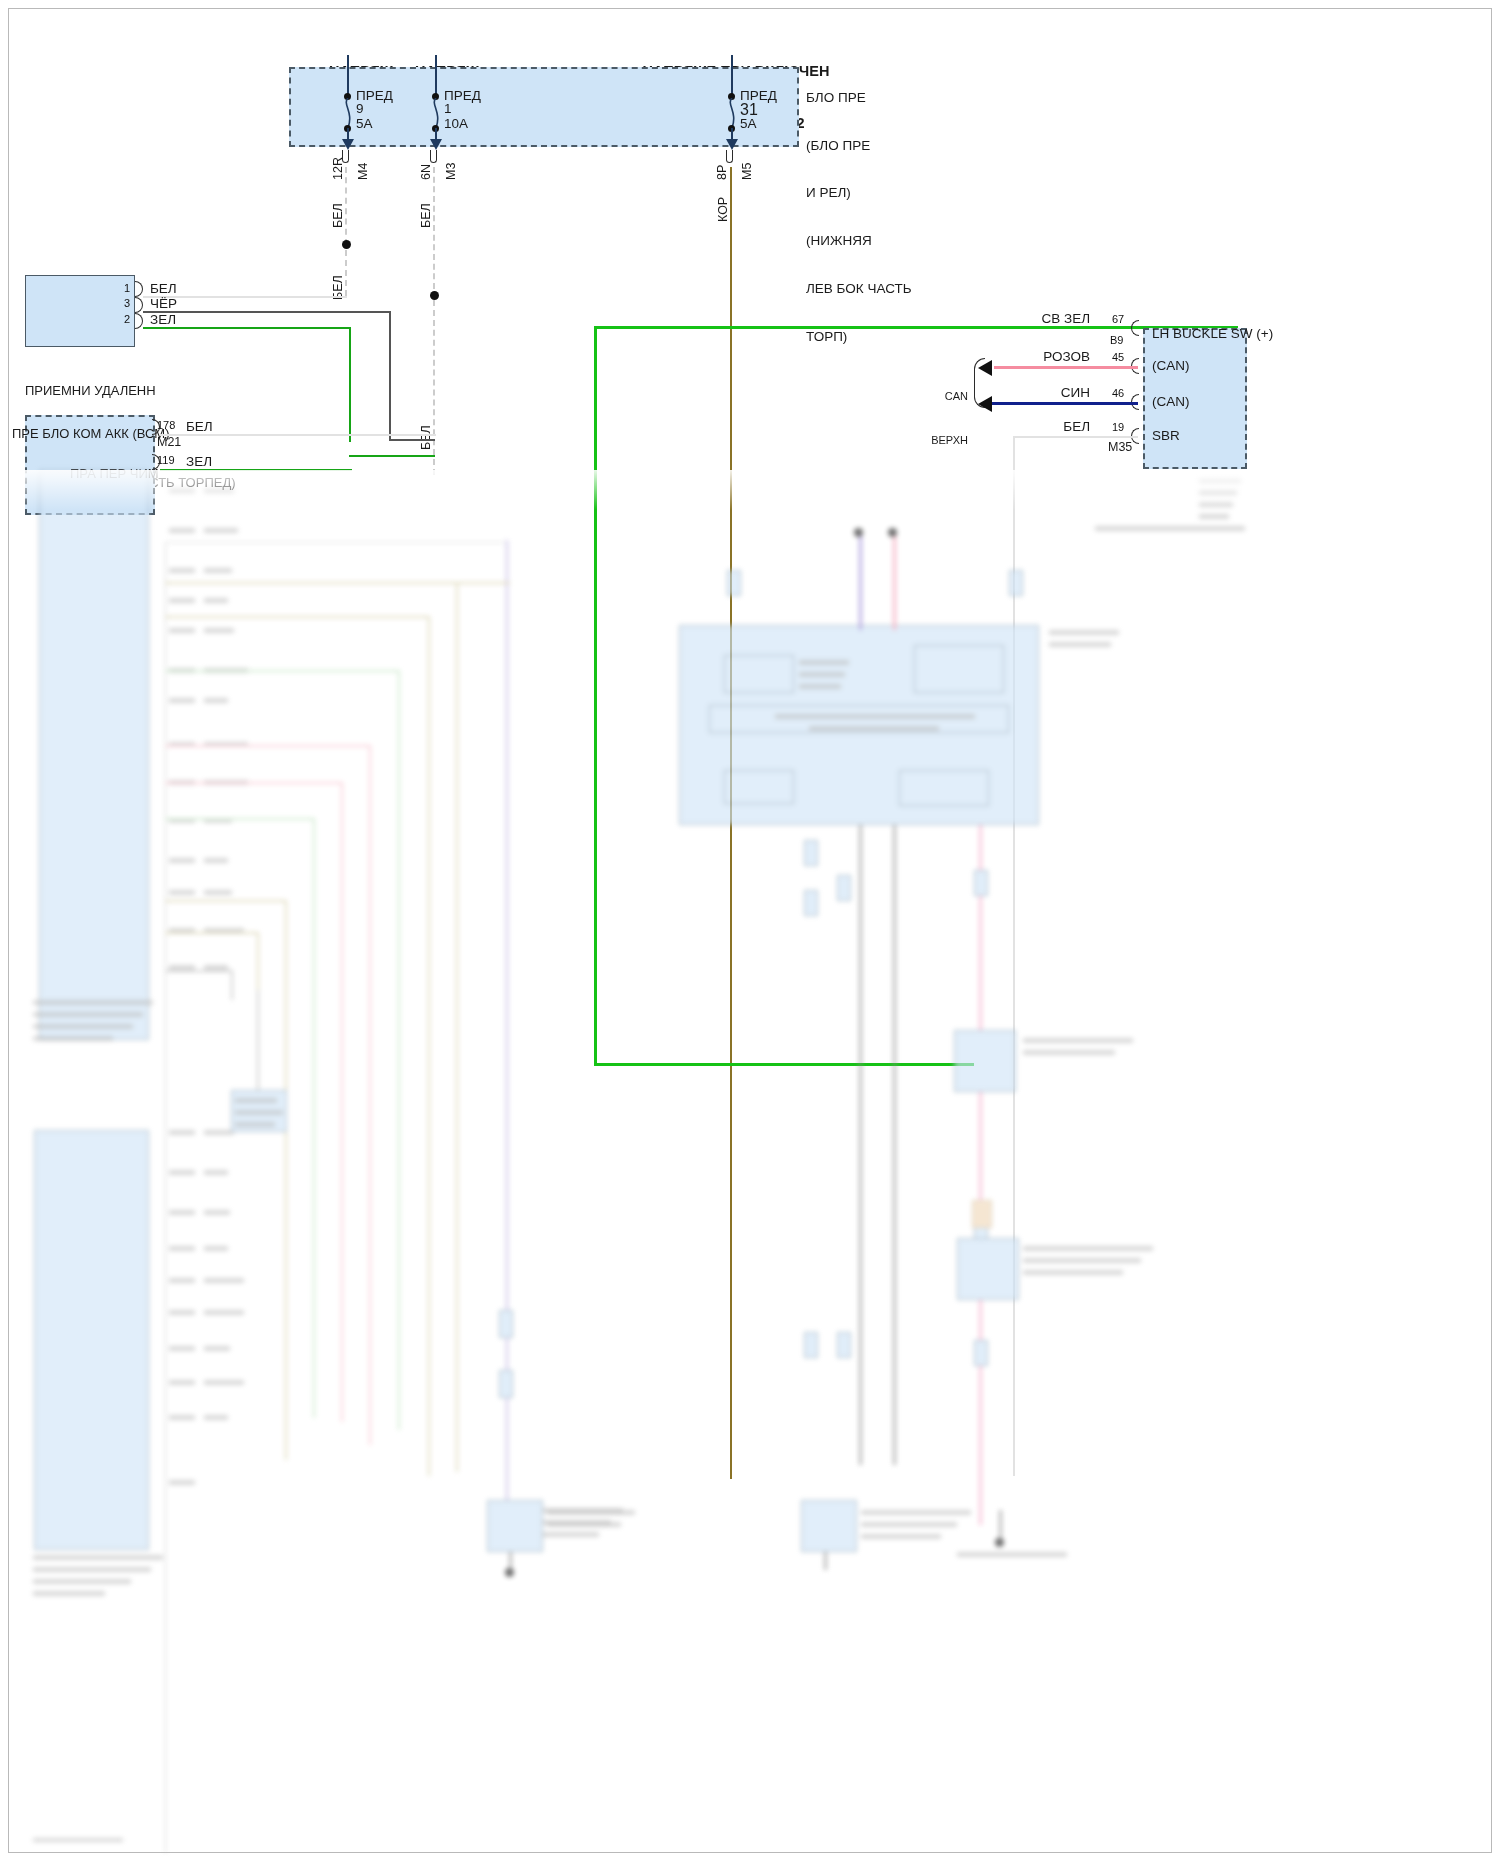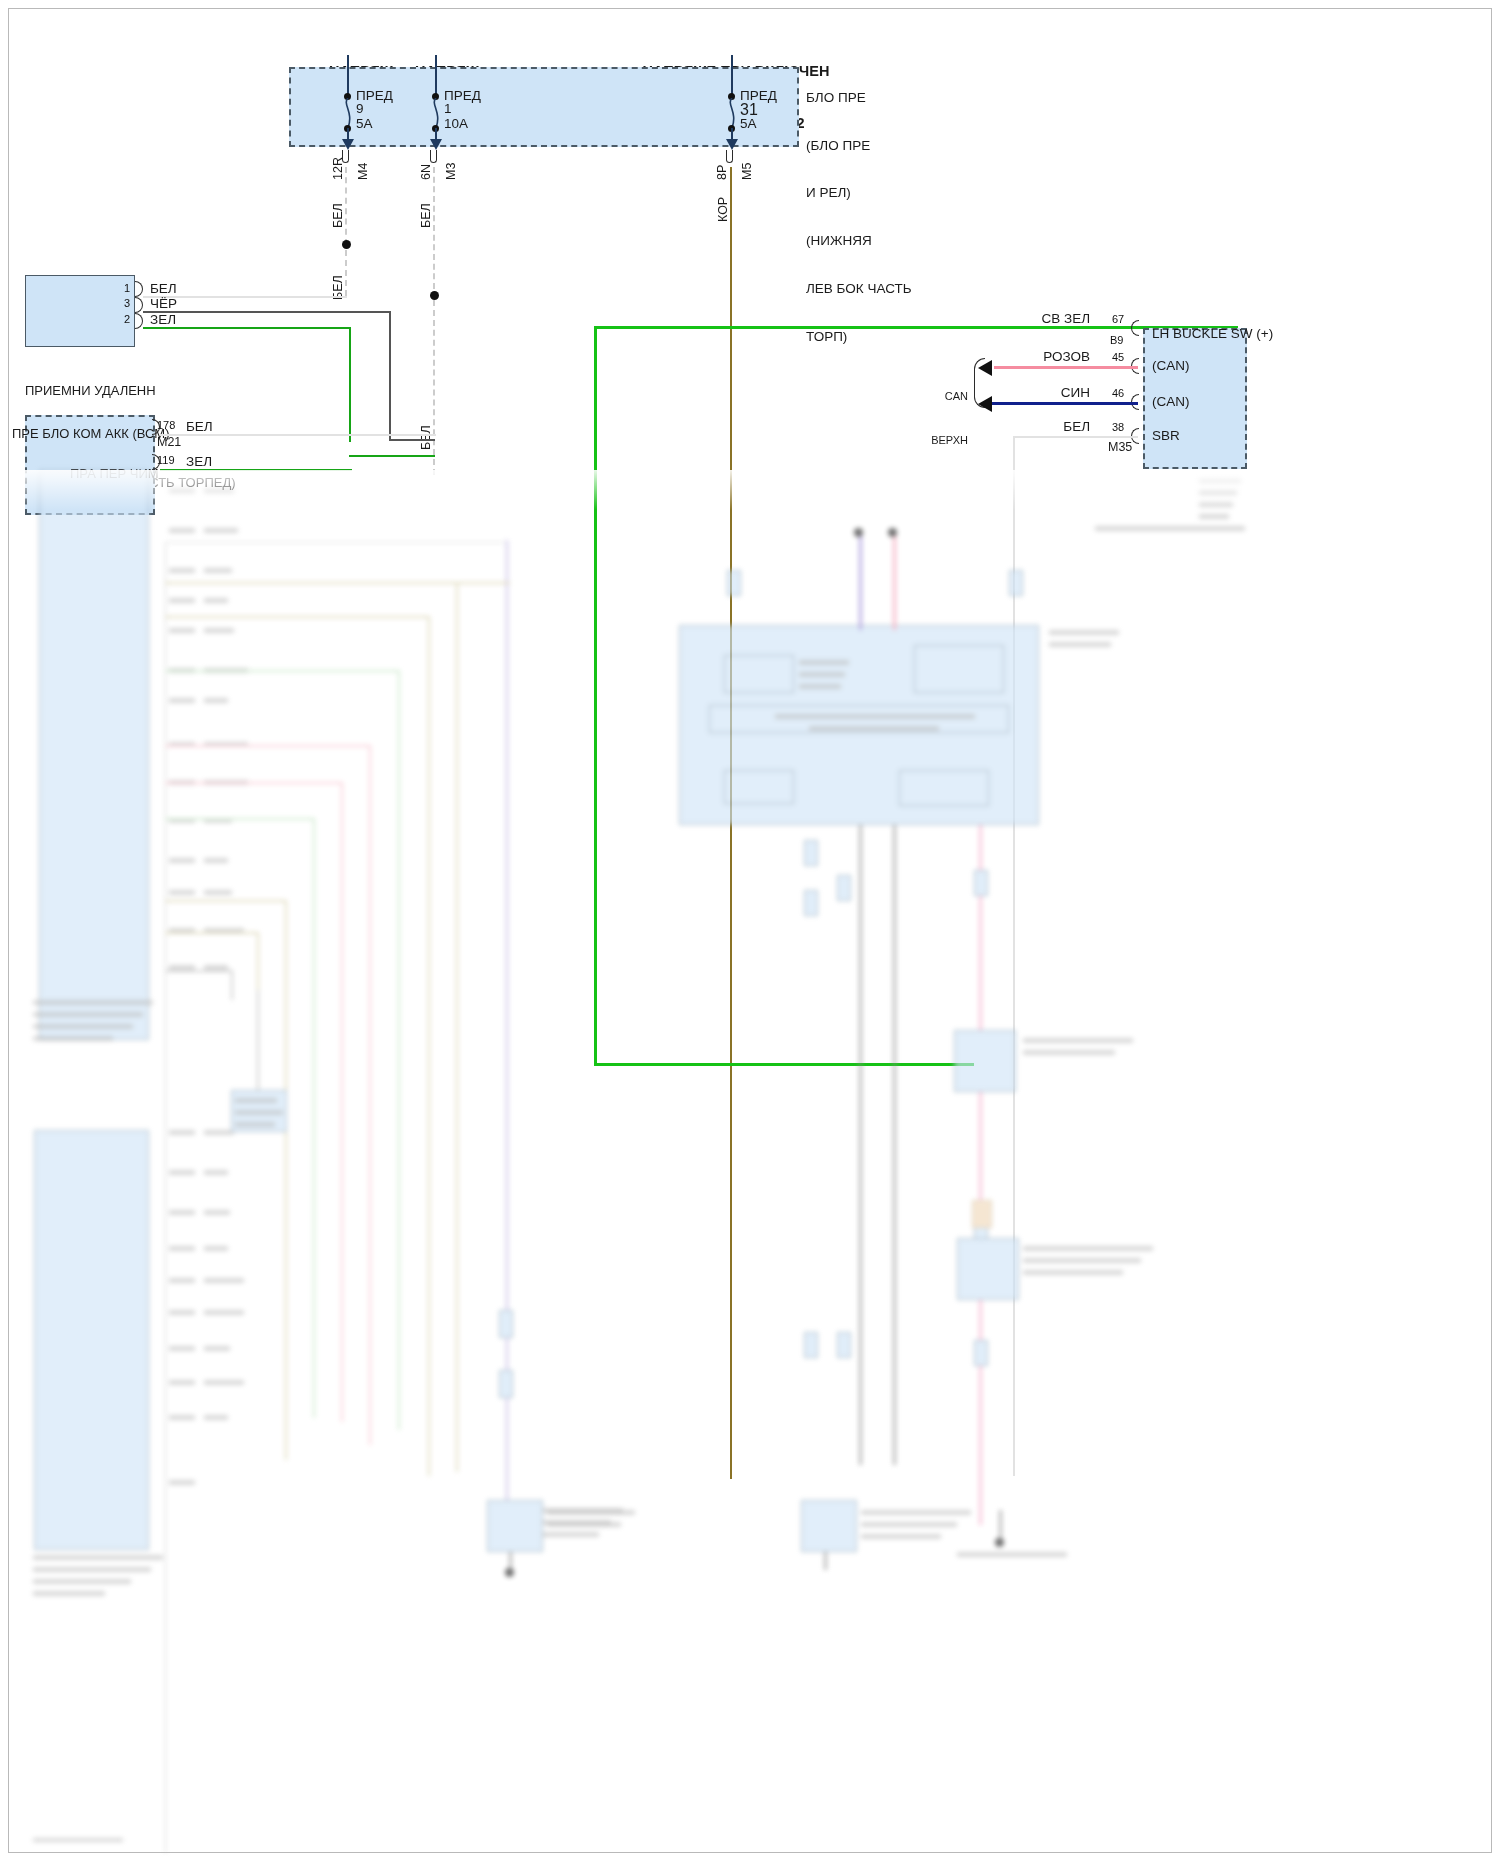--- a/index.html
+++ b/index.html
@@ -238,21 +238,21 @@
   </div>
 
   <div class="lbl r" style="left:1010px;top:385px;width:80px;font-size:13.5px;">СИН</div>
   <div class="pin" style="left:1112px;top:387px;">46</div>
   <div class="brk-l" style="left:1131px;top:394px;"></div>
   <div class="lbl" style="left:1152px;top:394px;font-size:13.5px;">(CAN)</div>
   <div class="wire wh" style="left:985px;top:402px;width:153px;background:#10208c;height:3px;"></div>
   <div class="arrow-lf" style="left:978px;top:396px;"></div>
 
   <div class="lbl r" style="left:1010px;top:419px;width:80px;font-size:13.5px;">БЕЛ</div>
-  <div class="pin" style="left:1112px;top:421px;">38</div>
+  <div class="pin" style="left:1112px;top:421px;">19</div>
   <div class="brk-l" style="left:1131px;top:428px;"></div>
   <div class="lbl" style="left:1152px;top:428px;font-size:13.5px;">SBR</div>
   <div class="wire wh" style="left:1013px;top:436px;width:125px;background:#e2e2e2;"></div>
   <div class="wire wv" style="left:1013px;top:436px;height:1040px;background:#e2e2e2;"></div>
 
   <div class="lbl" style="left:1108px;top:440px;font-size:12.5px;">M35</div>
 
   <div id="blurzone">
 
     <div class="bl box-inner" style="left:30px;top:0px;width:110px;height:570px;"></div>

